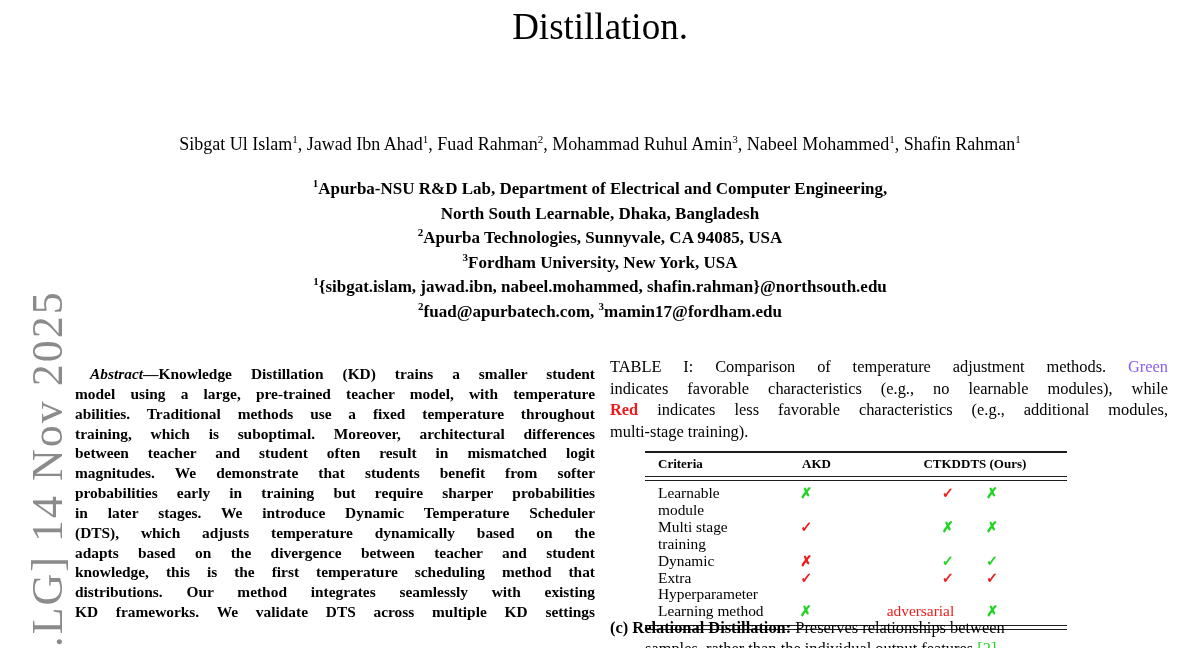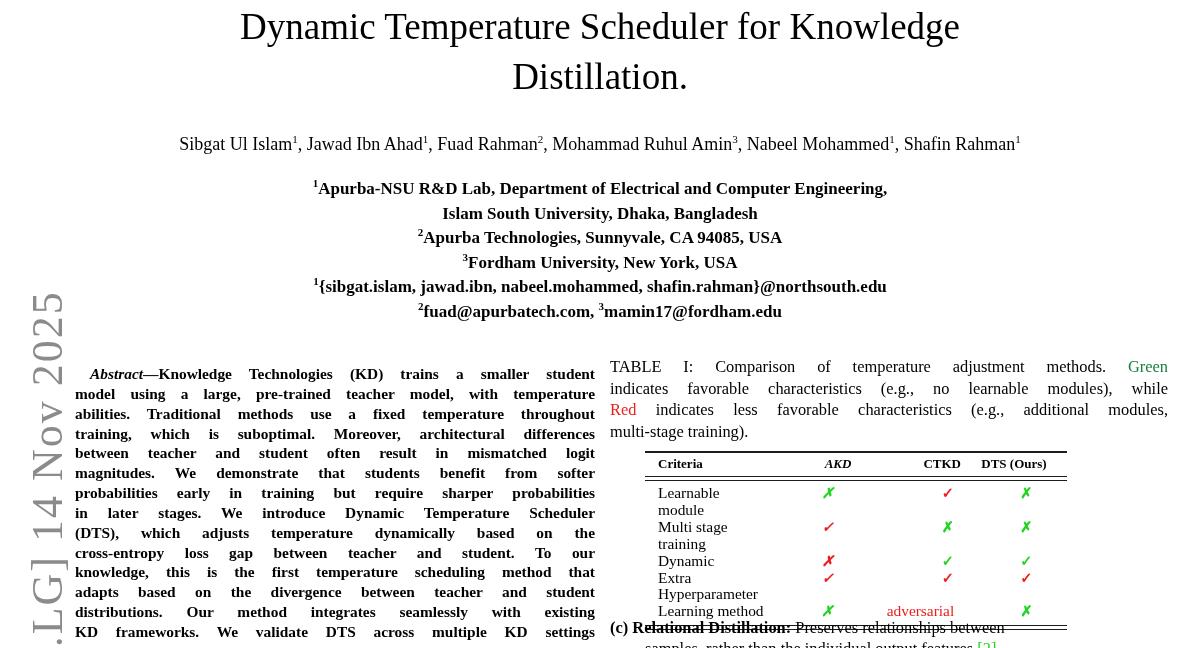--- a/index.html
+++ b/index.html
@@ -22,72 +22,70 @@
   .col-right{position:absolute;left:610px;top:356px;width:558px;font-size:16.4px;}
   .cap-line{text-align:justify;text-align-last:justify;line-height:21.6px;}
   .cap-last{text-align-last:left;}
   .ptable{margin:9px 0 0 35px;width:422px;}
   .rule-top{border-top:2px solid #1c1c1c;}
   .drule{height:2.6px;border-top:1.2px solid #1c1c1c;border-bottom:1.2px solid #1c1c1c;}
   .thead{display:flex;font-weight:bold;font-size:13px;padding:3px 0 4px 0;}
   .tbody{padding:4px 0 5px 0;}
   .trow{display:flex;font-size:15.4px;line-height:16.9px;gap:32px;}
   .c0{width:157px;padding-left:13px;box-sizing:border-box;text-align:left;}
-  .c1{width:72px;text-align:center;font-style:italic;}
+  .c1{width:72px;text-align:left;}
   .c2{width:87px;text-align:right;}
-  .c3{width:106px;text-align:center;}
+  .c3{width:106px;text-align:left;}
   .mark{font-weight:bold;font-size:14.5px;}
   .item-c{position:absolute;left:610px;top:617px;width:558px;font-size:16.4px;line-height:21px;}
   .ic-l2{padding-left:35px;}
   .bold{font-weight:bold;}
 </style>
 </head>
 <body>
 
 <div class="page">
   <div class="stamp">cs.LG] 14 Nov 2025</div>
 
   <div class="title">
-    <div>Dynamic Temperature Scheduler for Knowledge</div>
     <div>Distillation.</div>
   </div>
 
   <div class="authors"><span>Sibgat Ul Islam</span><sup>1</sup><span>, </span><span>Jawad Ibn Ahad</span><sup>1</sup><span>, </span><span>Fuad Rahman</span><sup>2</sup><span>, </span><span>Mohammad Ruhul Amin</span><sup>3</sup><span>, </span><span>Nabeel Mohammed</span><sup>1</sup><span>, </span><span>Shafin Rahman</span><sup>1</sup></div>
 
   <div class="affils">
       <div><sup>1</sup><span>Apurba-NSU R&amp;D Lab, Department of Electrical and Computer Engineering,</span></div>
-      <div><span>Islam South University, Dhaka, Bangladesh</span></div>
+      <div><span>North South Learnable, Dhaka, Bangladesh</span></div>
       <div><sup>2</sup><span>Apurba Technologies, Sunnyvale, CA 94085, USA</span></div>
       <div><sup>3</sup><span>Fordham University, New York, USA</span></div>
       <div><sup>1</sup><span>{sibgat.islam, jawad.ibn, nabeel.mohammed, shafin.rahman}@northsouth.edu</span></div>
       <div><sup>2</sup><span>fuad@apurbatech.com, </span><sup>3</sup><span>mamin17@fordham.edu</span></div>
     </div>
 
   <div class="col-left">
-      <div class="abs-line abs-first"><span class="ital">Abstract</span><span>—Knowledge Technologies (KD) trains a smaller student</span></div>
+      <div class="abs-line abs-first"><span class="ital">Abstract</span><span>—Knowledge Distillation (KD) trains a smaller student</span></div>
       <div class="abs-line">model using a large, pre-trained teacher model, with temperature</div>
       <div class="abs-line">abilities. Traditional methods use a fixed temperature throughout</div>
       <div class="abs-line">training, which is suboptimal. Moreover, architectural differences</div>
       <div class="abs-line">between teacher and student often result in mismatched logit</div>
       <div class="abs-line">magnitudes. We demonstrate that students benefit from softer</div>
       <div class="abs-line">probabilities early in training but require sharper probabilities</div>
       <div class="abs-line">in later stages. We introduce Dynamic Temperature Scheduler</div>
       <div class="abs-line">(DTS), which adjusts temperature dynamically based on the</div>
-      <div class="abs-line">cross-entropy loss gap between teacher and student. To our</div>
+      <div class="abs-line">adapts based on the divergence between teacher and student</div>
       <div class="abs-line">knowledge, this is the first temperature scheduling method that</div>
-      <div class="abs-line">adapts based on the divergence between teacher and student</div>
       <div class="abs-line">distributions. Our method integrates seamlessly with existing</div>
       <div class="abs-line">KD frameworks. We validate DTS across multiple KD settings</div>
     </div>
 
   <div class="col-right">
     <div id="caption">
-        <div class="cap-line"><span>TABLE I: Comparison of temperature adjustment methods. </span><span style="color: #15803d;">Green</span></div>
+        <div class="cap-line"><span>TABLE I: Comparison of temperature adjustment methods. </span><span style="color: #8b5cf6;">Green</span></div>
         <div class="cap-line"><span>indicates favorable characteristics (e.g., no learnable modules), while</span></div>
-        <div class="cap-line"><span style="color: rgb(238, 28, 28);">Red</span><span> indicates less favorable characteristics (e.g., additional modules,</span></div>
+        <div class="cap-line"><span style="color: rgb(238, 28, 28); font-weight: bold;">Red</span><span> indicates less favorable characteristics (e.g., additional modules,</span></div>
         <div class="cap-line cap-last"><span>multi-stage training).</span></div>
       </div>
     <div class="ptable">
       <div class="rule-top"></div>
       <div class="thead" id="thead">
           <div class="c0">Criteria</div>
           <div class="c1">AKD</div>
           <div class="c2">CTKD</div>
           <div class="c3">DTS (Ours)</div>
         </div>

